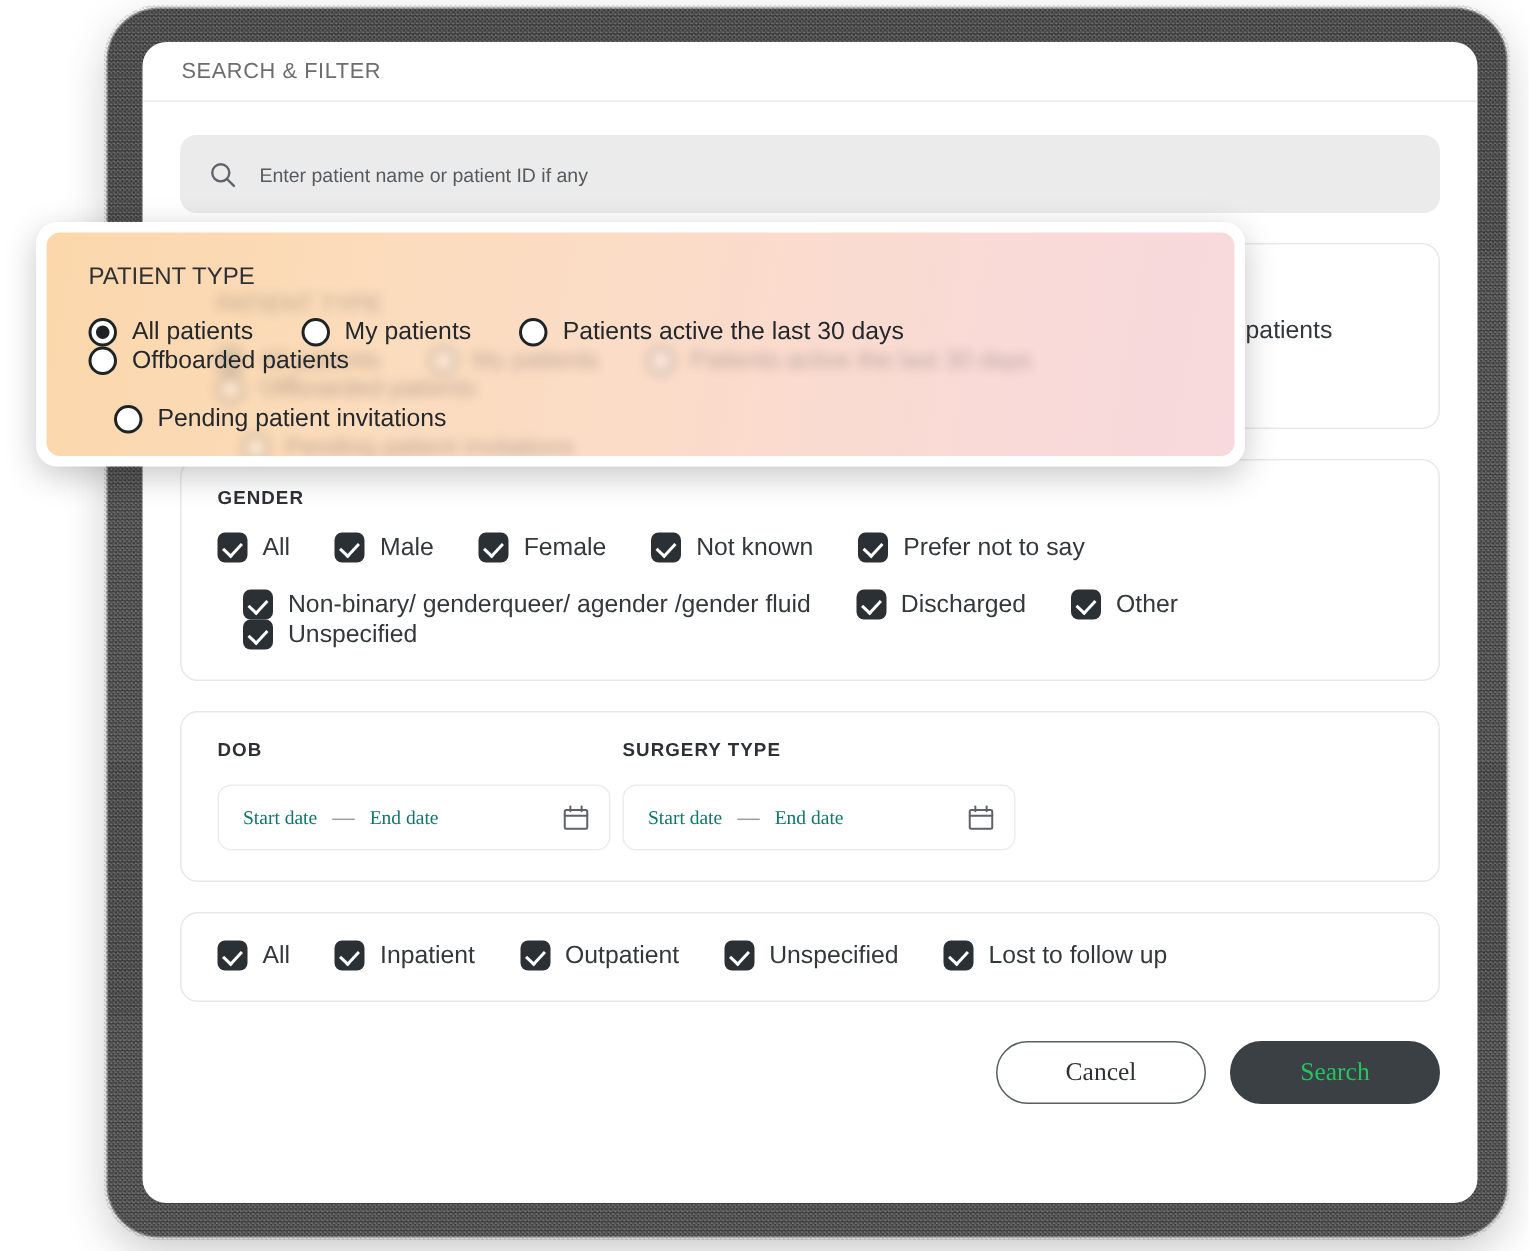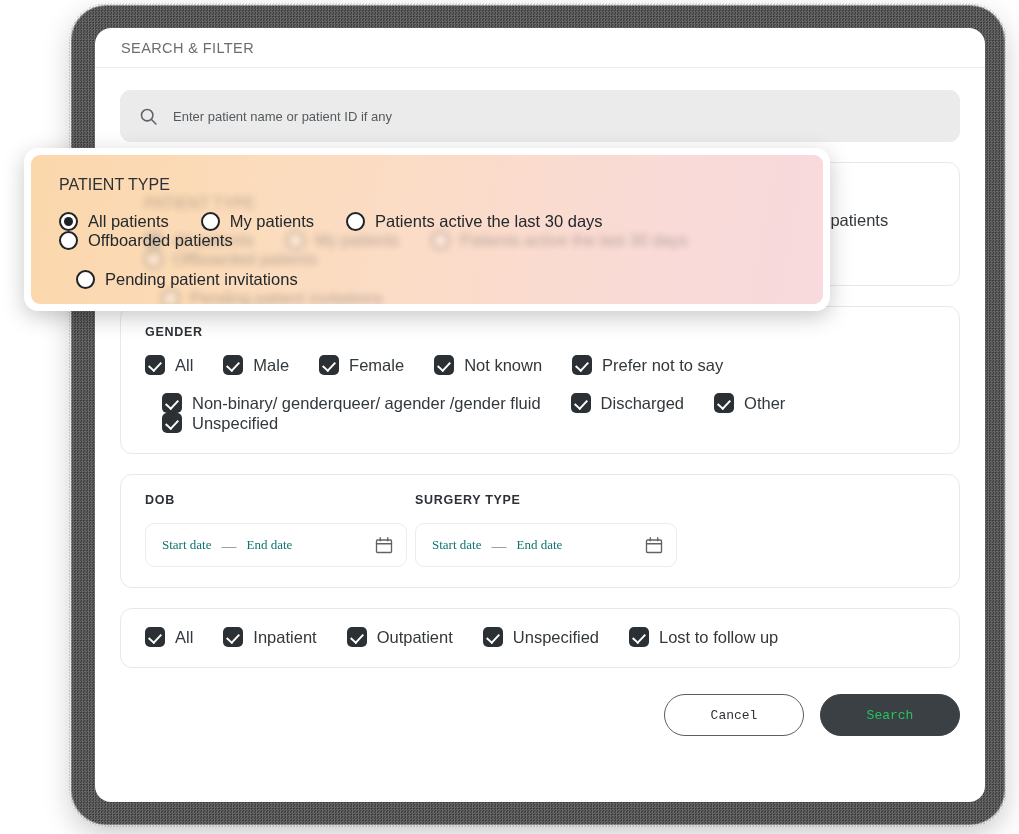--- a/index.html
+++ b/index.html
@@ -165,24 +165,24 @@
 
   
   .footer {
     display: flex; justify-content: flex-end;
     gap: 16px;
     padding: 26px 0 0 0;
   }
   .btn {
     height: 42px;
     border-radius: 21px;
-    font-size: 13px;
+    font-size: 17px;
     display: inline-flex; align-items: center; justify-content: center;
     cursor: pointer;
-    font-family: Liberation Mono, monospace;
+    font-family: Liberation Serif, serif;
   }
   .btn-cancel {
     width: 140px;
     background: #fff;
     border: 1px solid #5a5f63;
     color: #2d3135;
   }
   .btn-search {
     width: 140px;
     background: #3b4044;

